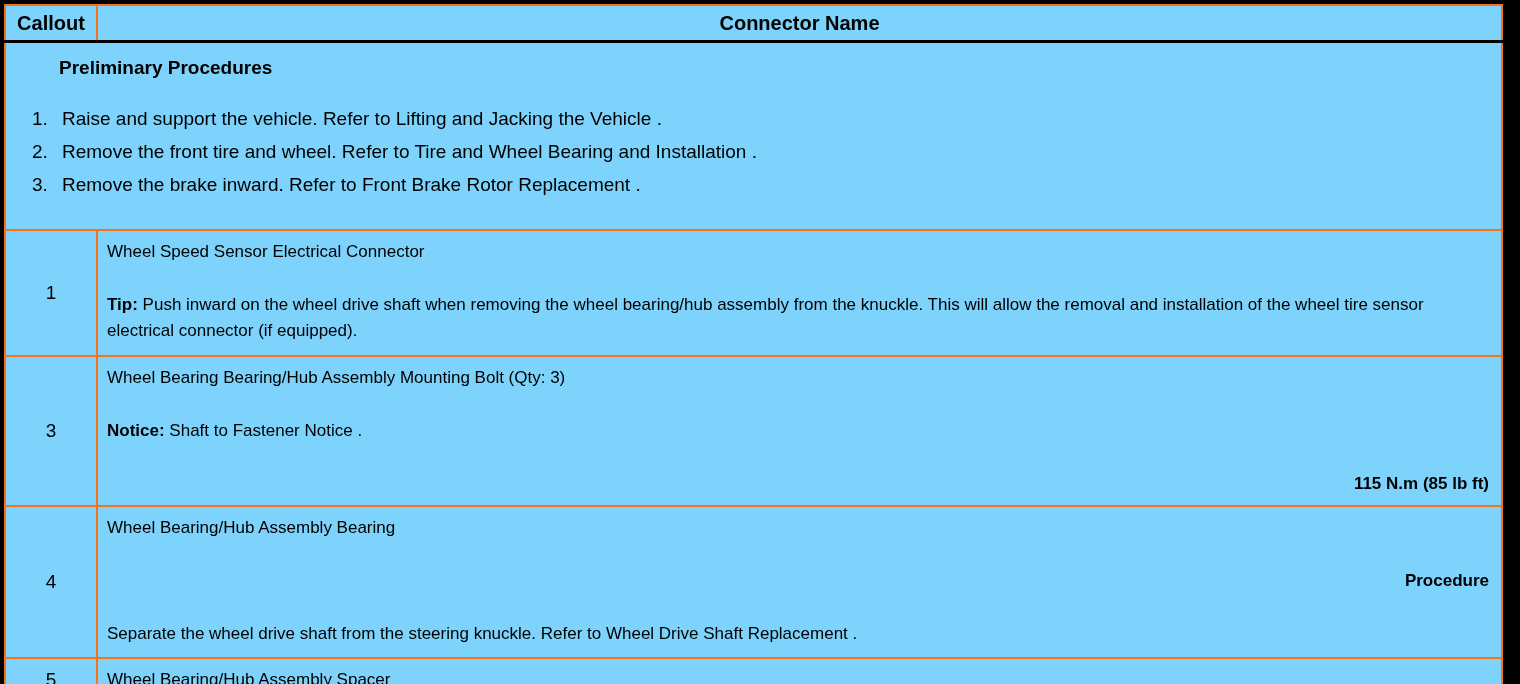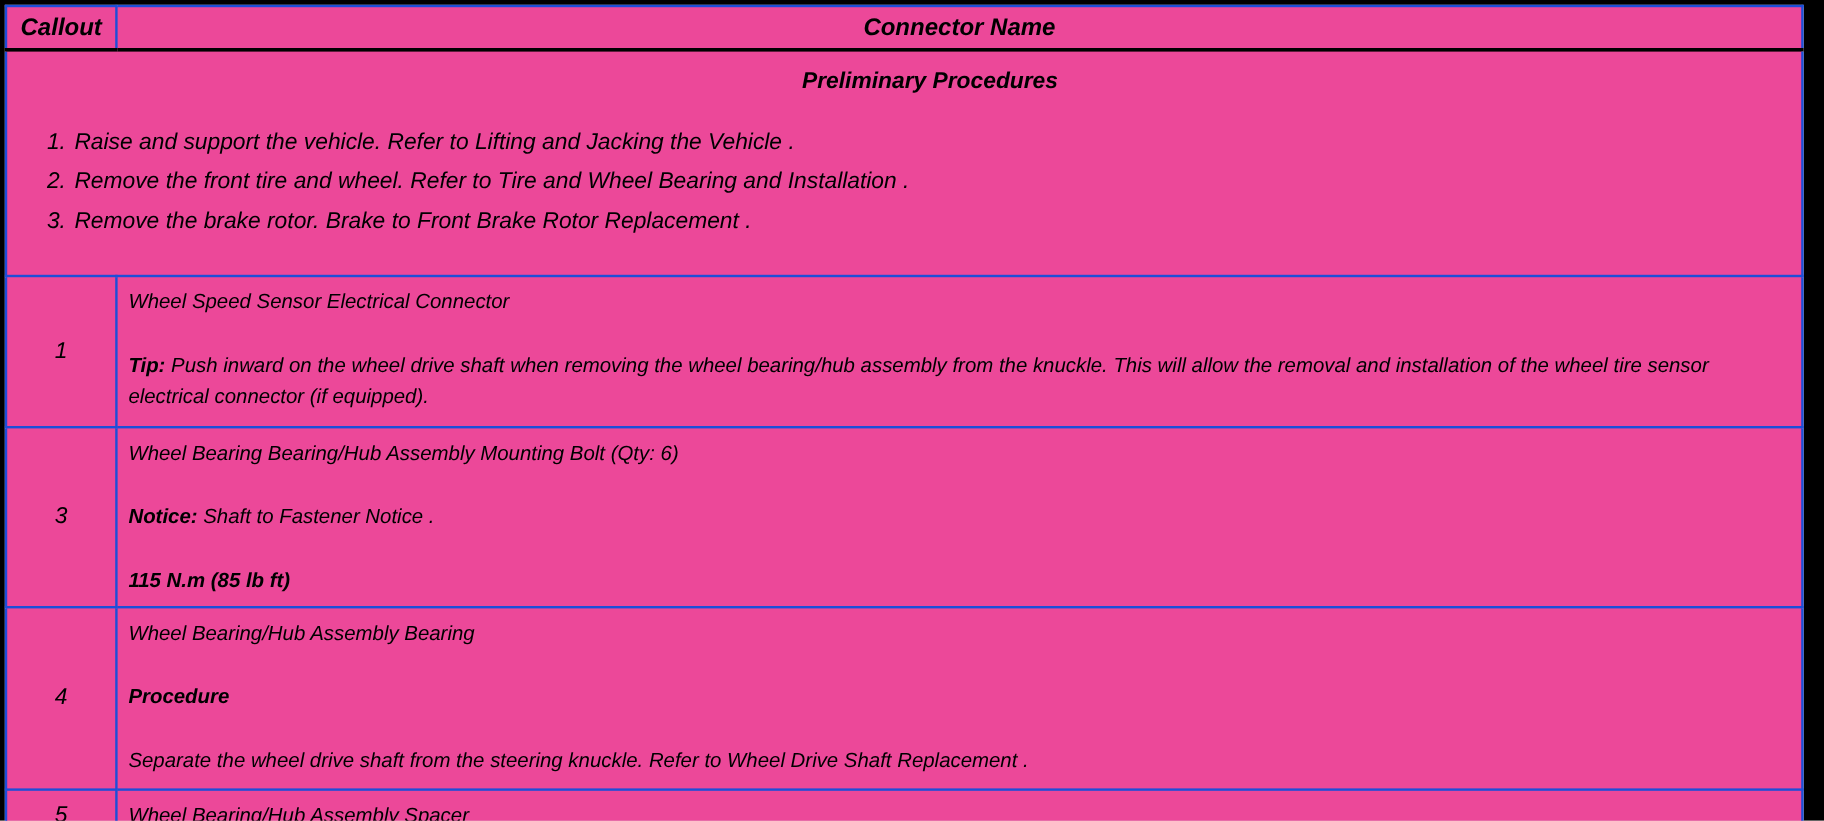--- a/index.html
+++ b/index.html
@@ -18,40 +18,38 @@
   }
   table.doc-table {
     width: 100%;
     height: 100%;
     border-collapse: collapse;
     table-layout: fixed;
     background: #ffffff;
   }
   col.callout-col { width: 92px; }
   th, td {
-    border: 2px solid #1d4ed8;
+    border: 2px solid #f97316;
     padding: 0;
-    background: #ec4899;
-    font-style: italic;
+    background: #7dd3fc;
   }
   
   tr.header-row th {
     height: 34px;
     font-size: 20px;
     font-weight: bold;
     text-align: center;
     vertical-align: middle;
     border-bottom: 3px solid #000000;
   }
   
   td.preliminary-cell {
     vertical-align: top;
     padding: 12px 10px 14px 26px;
     height: 160px;
-    text-align: center;
   }
   .preliminary-title {
     margin: 0 0 0 27px;
     font-size: 19px;
     line-height: 26px;
     font-weight: bold;
   }
   ul.steps {
     list-style: none;
     margin: 25px 0 0 0;
@@ -74,21 +72,21 @@
   }
   
   td.component-cell {
     vertical-align: top;
     padding: 8px 12px 8px 9px;
     font-size: 17px;
     line-height: 26px;
   }
   td.component-cell p { margin: 0; }
   td.component-cell p.gap { margin-top: 27px; }
-  .bold { font-weight: bold; }
+  .bold { font-weight: bold; text-align: right; }
   tr.row-1 { height: 126px; }
   tr.row-3 { height: 148px; }
   tr.row-4 { height: 152px; }
   tr.row-5 { height: 38px; }
 </style>
 </head>
 <body>
 
 <div class="page">
   <table class="doc-table">
@@ -110,38 +108,38 @@
           <li>
             <span class="step-num">1.</span>
             <span>Raise and support the vehicle. Refer to Lifting and Jacking the Vehicle .</span>
           </li>
           <li>
             <span class="step-num">2.</span>
             <span>Remove the front tire and wheel. Refer to Tire and Wheel Bearing and Installation .</span>
           </li>
           <li>
             <span class="step-num">3.</span>
-            <span>Remove the brake rotor. Brake to Front Brake Rotor Replacement .</span>
+            <span>Remove the brake inward. Refer to Front Brake Rotor Replacement .</span>
           </li>
         </ul>
       </td>
     </tr>
 
     <tr class="row-1">
       <td class="callout-cell">1</td>
       <td class="component-cell">
         <p>Wheel Speed Sensor Electrical Connector</p>
         <p class="gap"><span class="bold">Tip:</span><span> Push inward on the wheel drive shaft when removing the wheel bearing/hub assembly from the knuckle. This will allow the removal and installation of the wheel tire sensor electrical connector (if equipped).</span></p>
       </td>
     </tr>
 
     <tr class="row-3">
       <td class="callout-cell">3</td>
       <td class="component-cell">
-        <p>Wheel Bearing Bearing/Hub Assembly Mounting Bolt (Qty: 6)</p>
+        <p>Wheel Bearing Bearing/Hub Assembly Mounting Bolt (Qty: 3)</p>
         <p class="gap"><span class="bold">Notice:</span><span> Shaft to Fastener Notice .</span></p>
         <p class="gap bold">115 N.m (85 lb ft)</p>
       </td>
     </tr>
 
     <tr class="row-4">
       <td class="callout-cell">4</td>
       <td class="component-cell">
         <p>Wheel Bearing/Hub Assembly Bearing</p>
         <p class="gap bold">Procedure</p>

